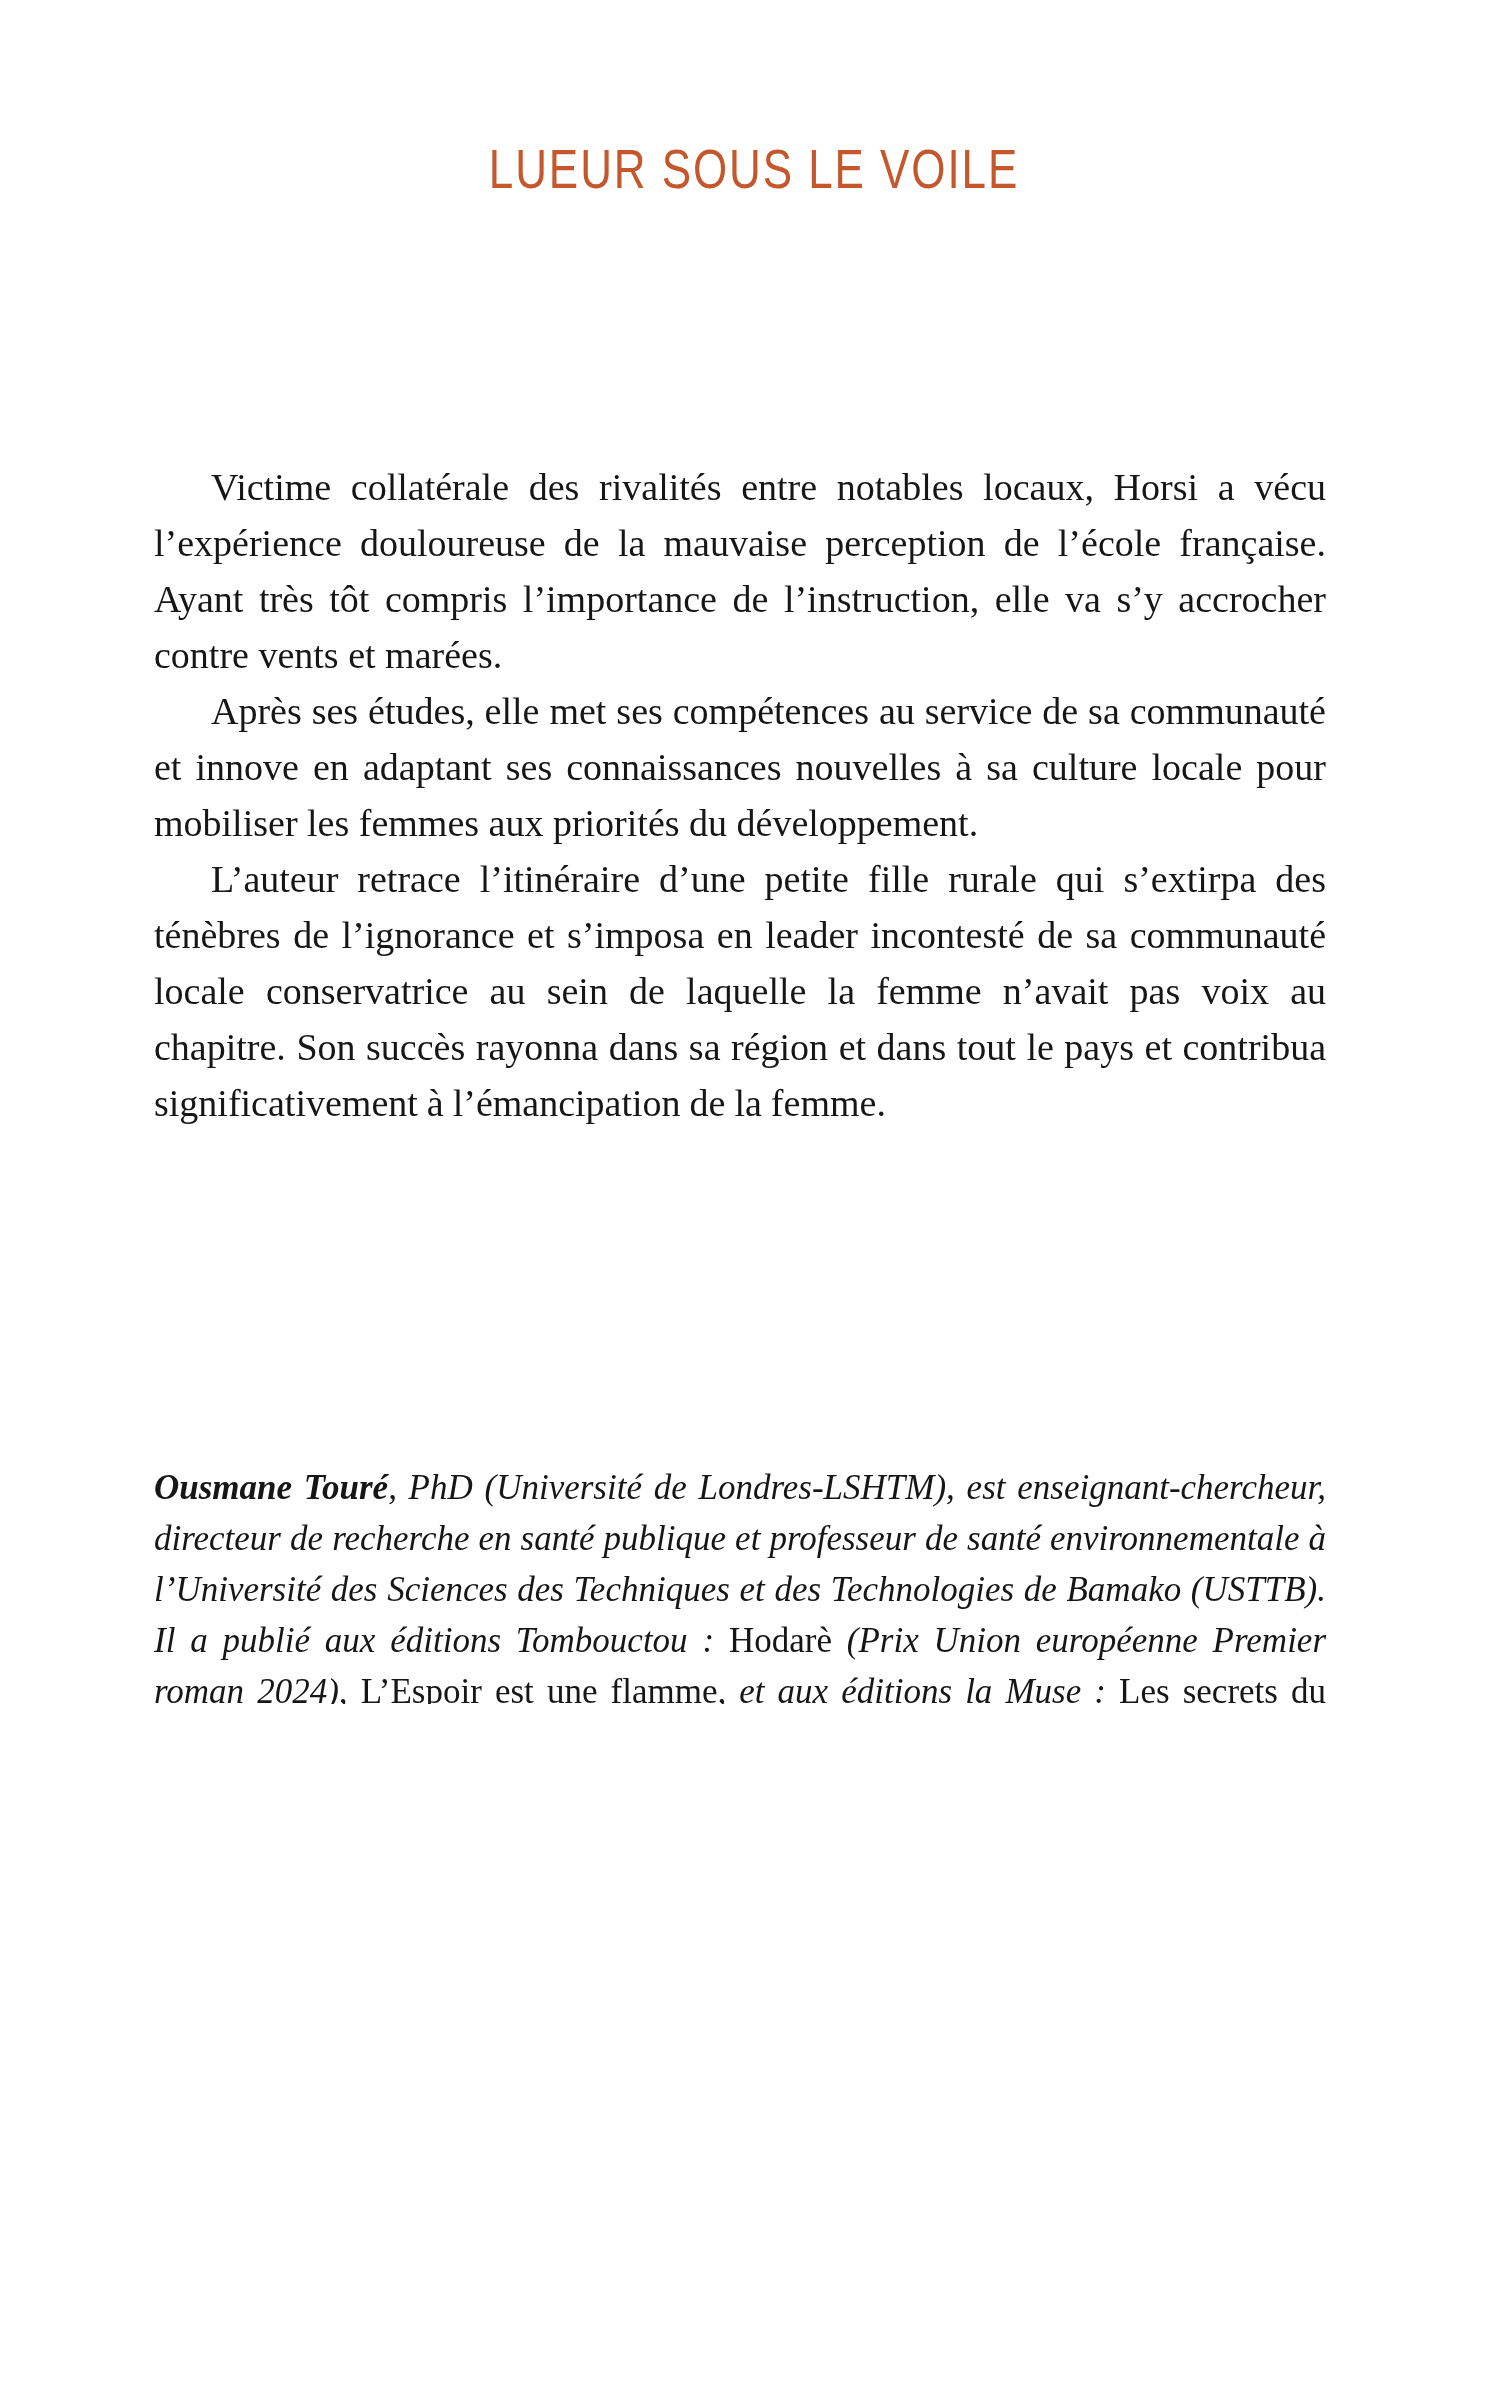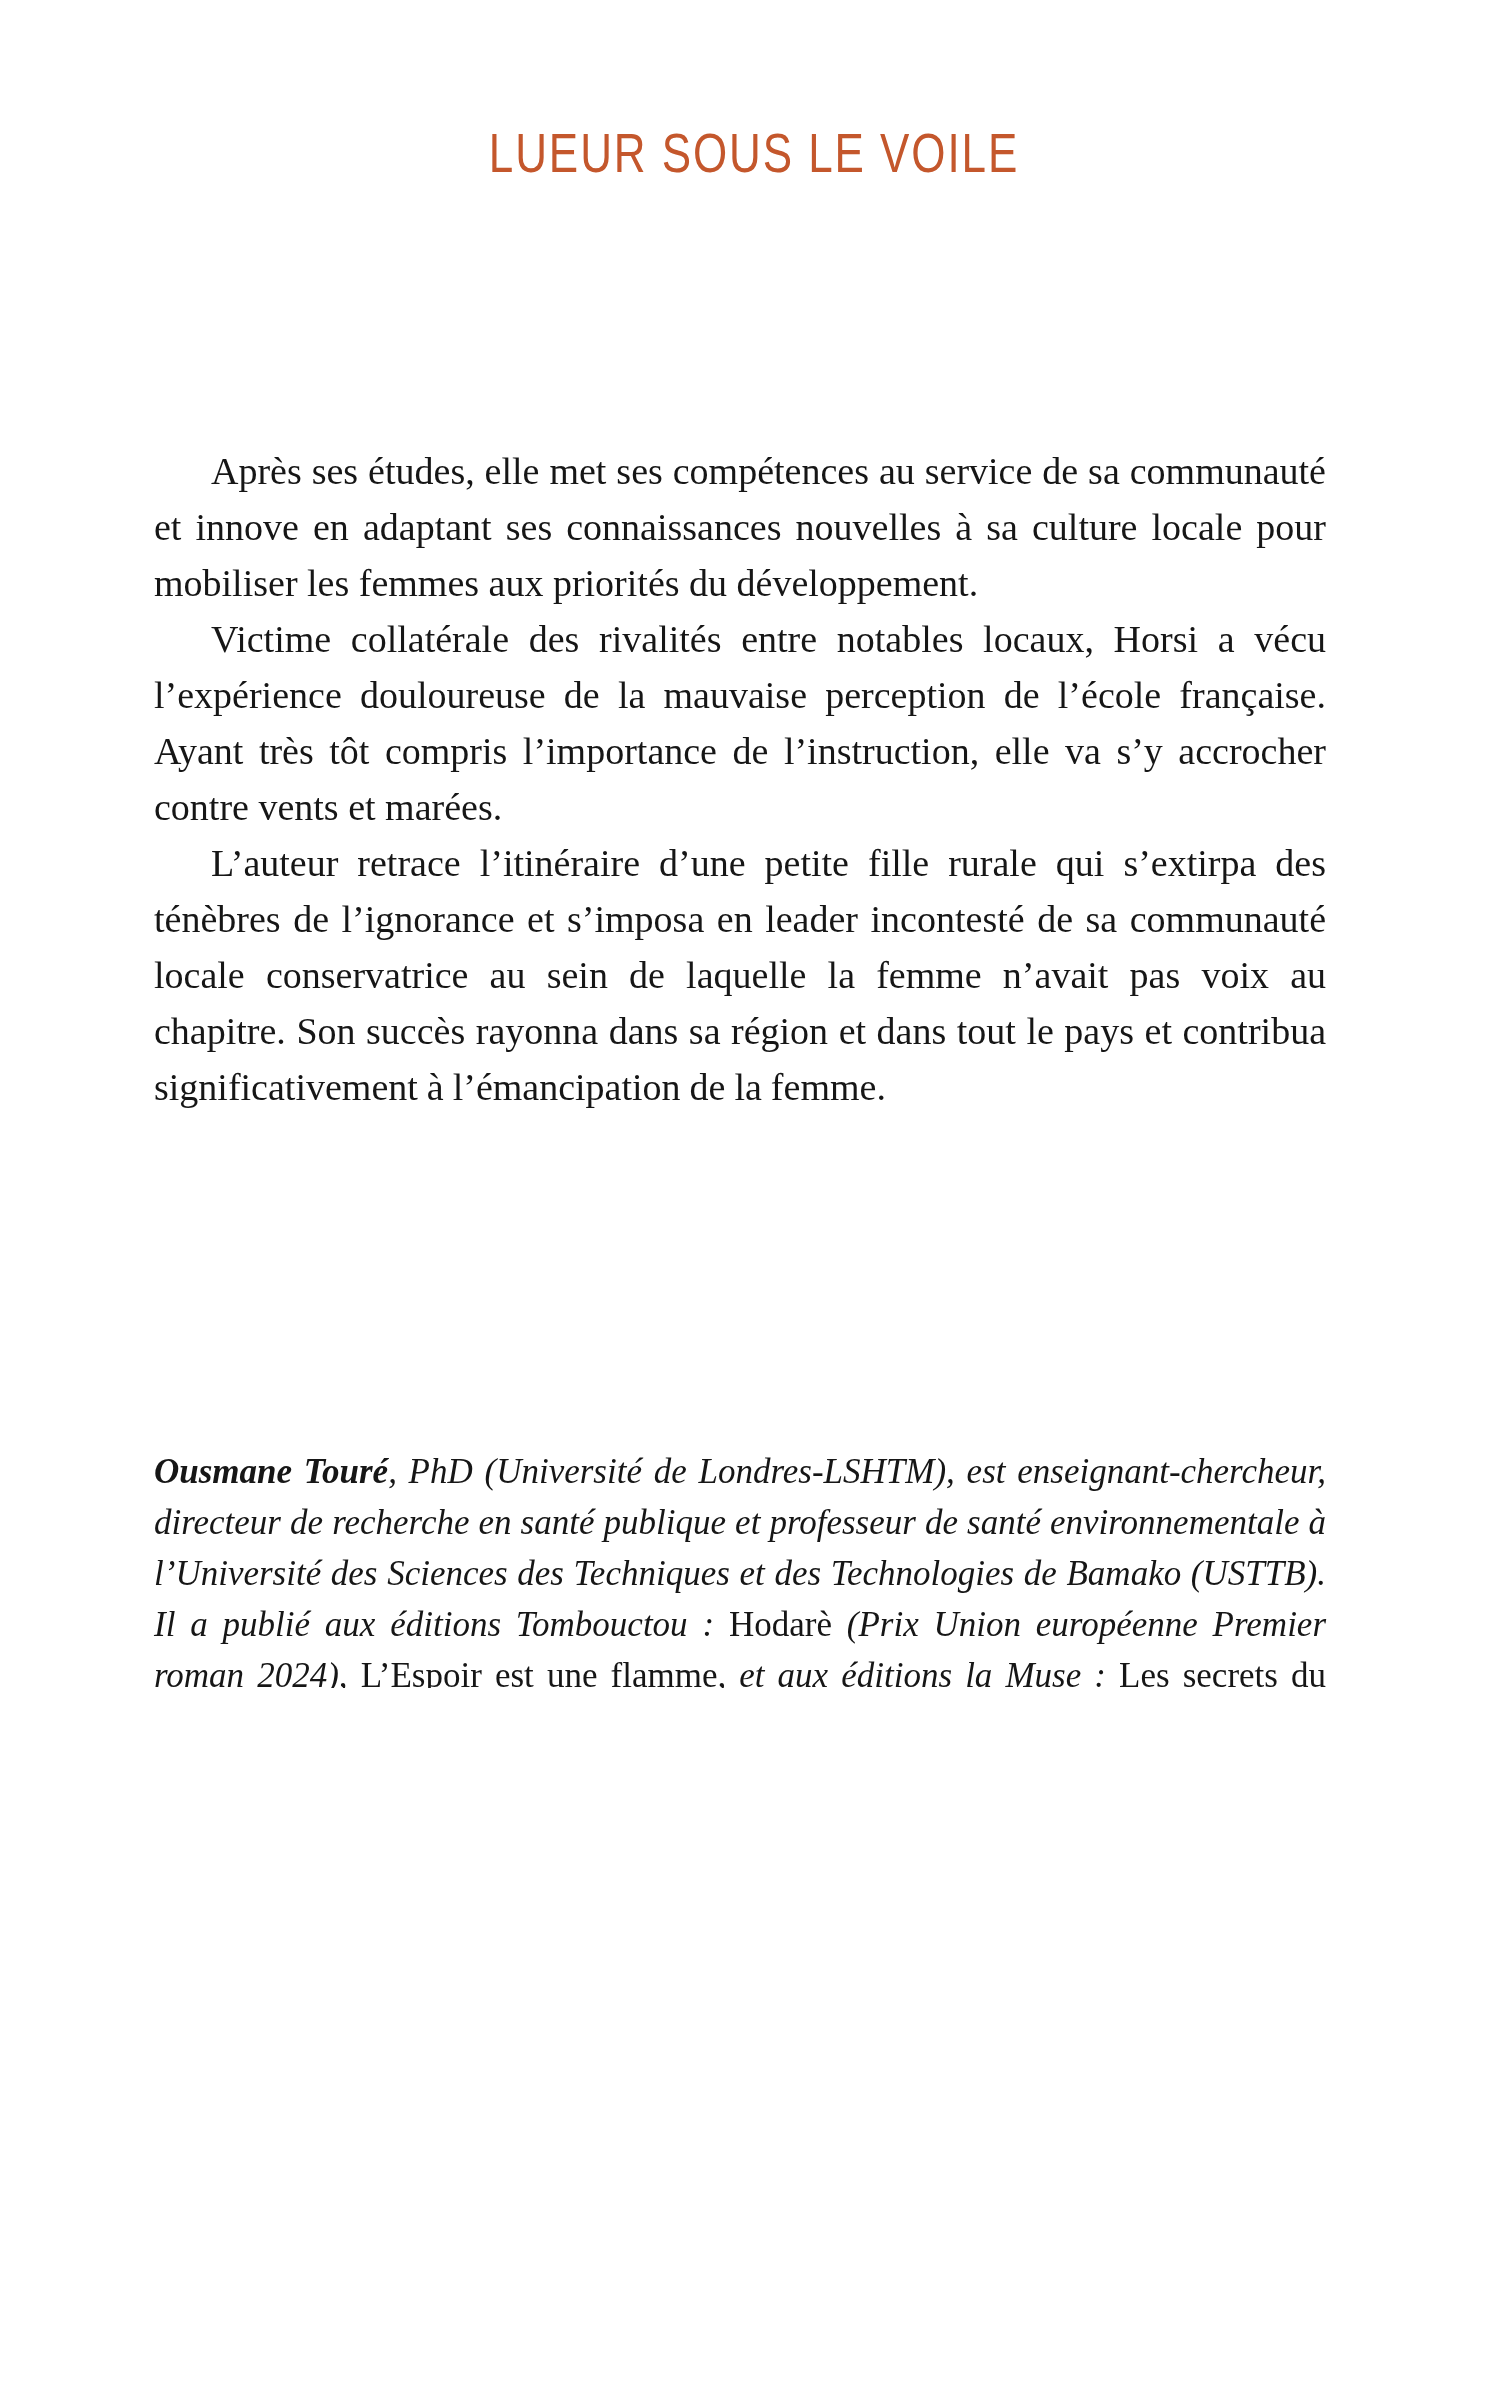--- a/index.html
+++ b/index.html
@@ -5,21 +5,21 @@
   html, body {
     margin: 0;
     padding: 0;
     background: #ffffff;
   }
   .page {
     position: relative;
     width: 1508px;
     height: 1688px;
     background: #ffffff;
-    margin: 0 auto;
+    margin: 16px auto;
     overflow: hidden;
     font-family: "Liberation Serif", "DejaVu Serif", serif;
     color: #161616;
   }
 
   
   .title {
     position: absolute;
     left: 0;
     top: 121px;
@@ -120,22 +120,22 @@
   }
 </style>
 </head>
 <body>
 
 <div class="page">
 
   <div class="title">LUEUR SOUS LE VOILE</div>
 
   <div class="body-block">
+    <p>Victime collatérale des rivalités entre notables locaux, Horsi a vécu l’expérience douloureuse de la mauvaise perception de l’école française. Ayant très tôt compris l’importance de l’instruction, elle va s’y accrocher contre vents et marées.</p>
     <p>Après ses études, elle met ses compétences au service de sa communauté et innove en adaptant ses connaissances nouvelles à sa culture locale pour mobiliser les femmes aux priorités du développement.</p>
-    <p>Victime collatérale des rivalités entre notables locaux, Horsi a vécu l’expérience douloureuse de la mauvaise perception de l’école française. Ayant très tôt compris l’importance de l’instruction, elle va s’y accrocher contre vents et marées.</p>
     <p class="last-loose">L’auteur retrace l’itinéraire d’une petite fille rurale qui s’extirpa des ténèbres de l’ignorance et s’imposa en leader incontesté de sa communauté locale conservatrice au sein de laquelle la femme n’avait pas voix au chapitre. Son succès rayonna dans sa région et dans tout le pays et contribua significativement à l’émancipation de la femme.</p>
   </div>
 
   <div class="bio">
     <span class="authorname">Ousmane Touré</span><span>, PhD (Université de Londres-LSHTM), est enseignant-chercheur, directeur de recherche en santé publique et professeur de santé environnementale à l’Université des Sciences des Techniques et des Technologies de Bamako (USTTB). Il a publié aux éditions Tombouctou : </span><span class="roman">Hodarè</span><span> (Prix Union européenne Premier roman 2024), </span><span class="roman">L’Espoir est une flamme</span><span>, et aux éditions la Muse : </span><span class="roman">Les secrets du grand Tamarinier</span><span> (2024)</span><span class="roman">.</span>
   </div>
 
 
   <div class="isbn">ISBN : 978-2-336-56899-8</div>
 

